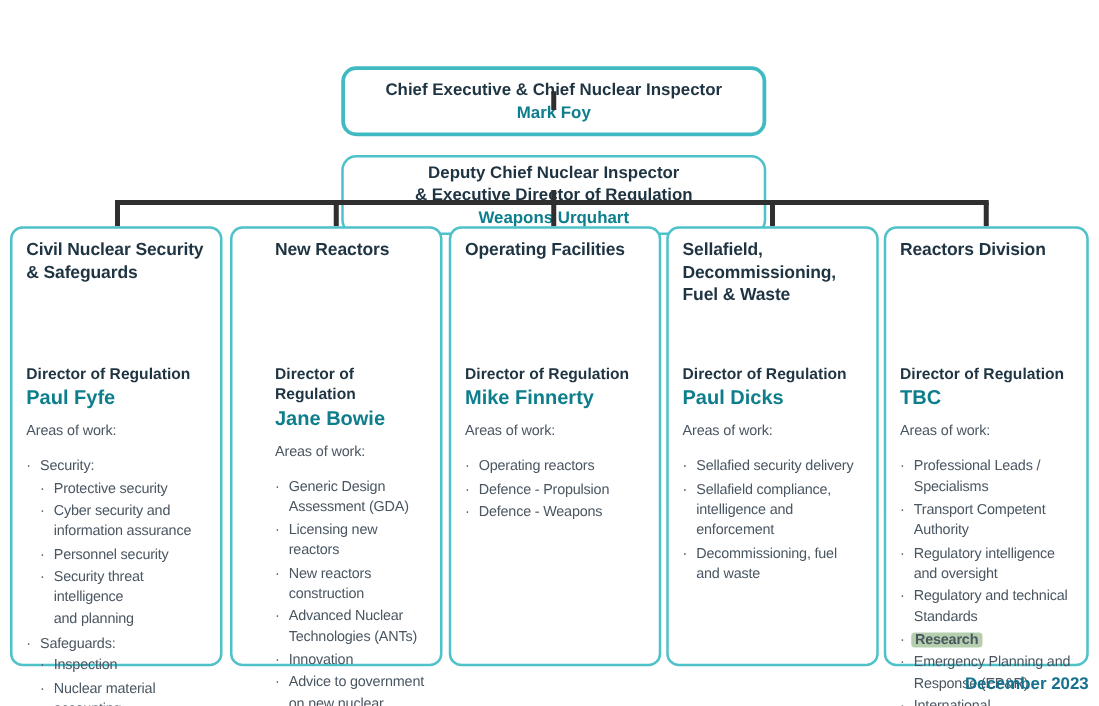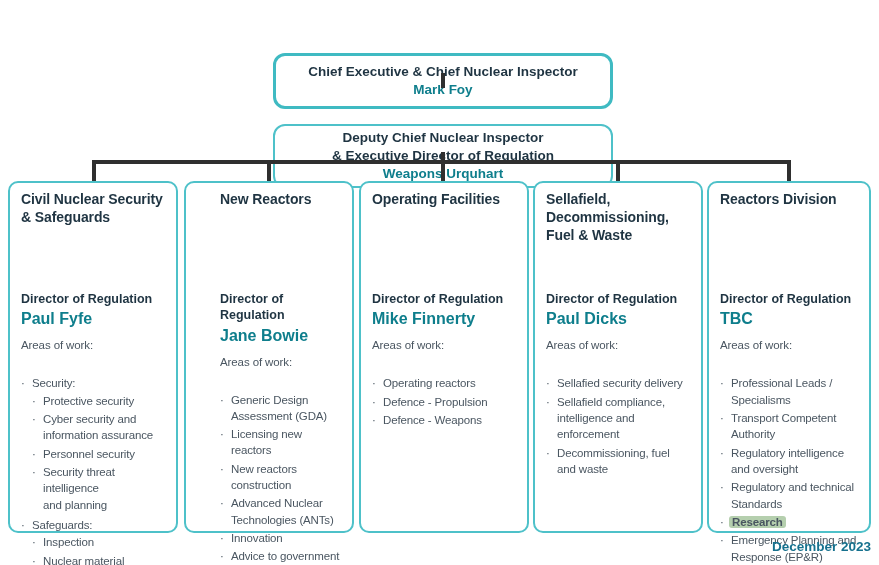--- a/index.html
+++ b/index.html
@@ -71,21 +71,21 @@
     font-size:12.5px;font-weight:bold;color:var(--navy);
     line-height:1.3;
     margin-top:42px;
   }
   .director-name{
     font-size:16px;font-weight:bold;color:var(--teal);
     line-height:1.25;margin:2px 0 10px 0;
   }
   .areas-label{
     font-size:11.5px;color:var(--body);
-    margin-bottom:24px;letter-spacing:-0.1px;
+    margin-bottom:14px;letter-spacing:-0.1px;
   }
   ul.bullets{list-style:none;}
   ul.bullets li{
     display:flex;
     font-size:11.5px;color:var(--body);
     line-height:1.42;margin-bottom:2px;
     letter-spacing:-0.15px;
   }
   .dot{flex:none;width:11px;color:var(--body);}
   .li-body{flex:1;min-width:0;}

